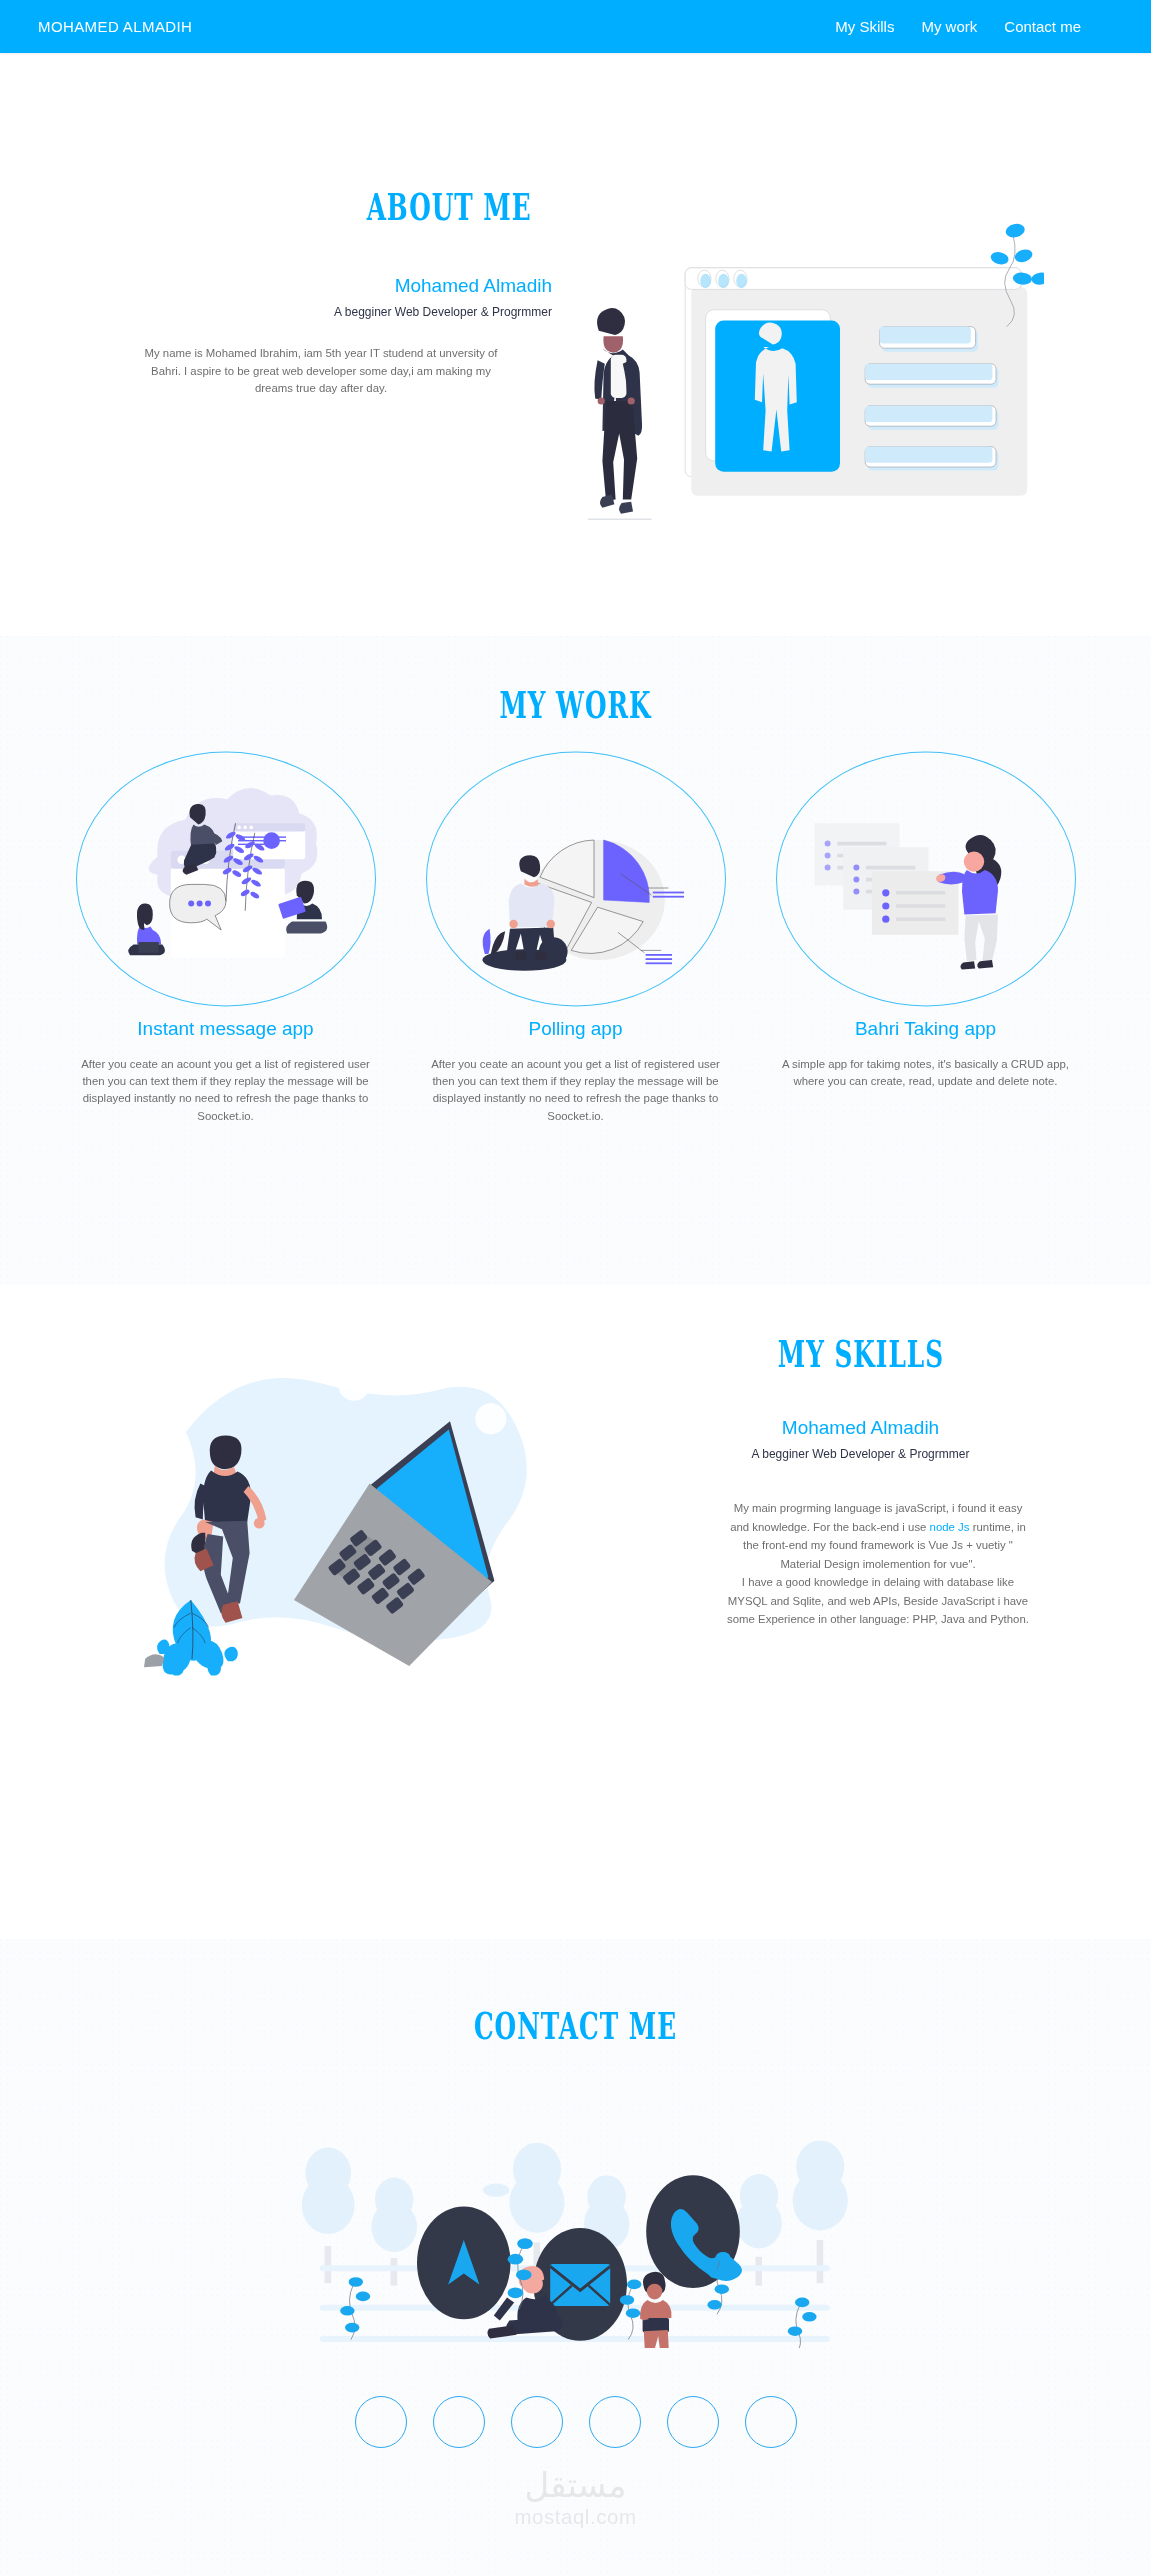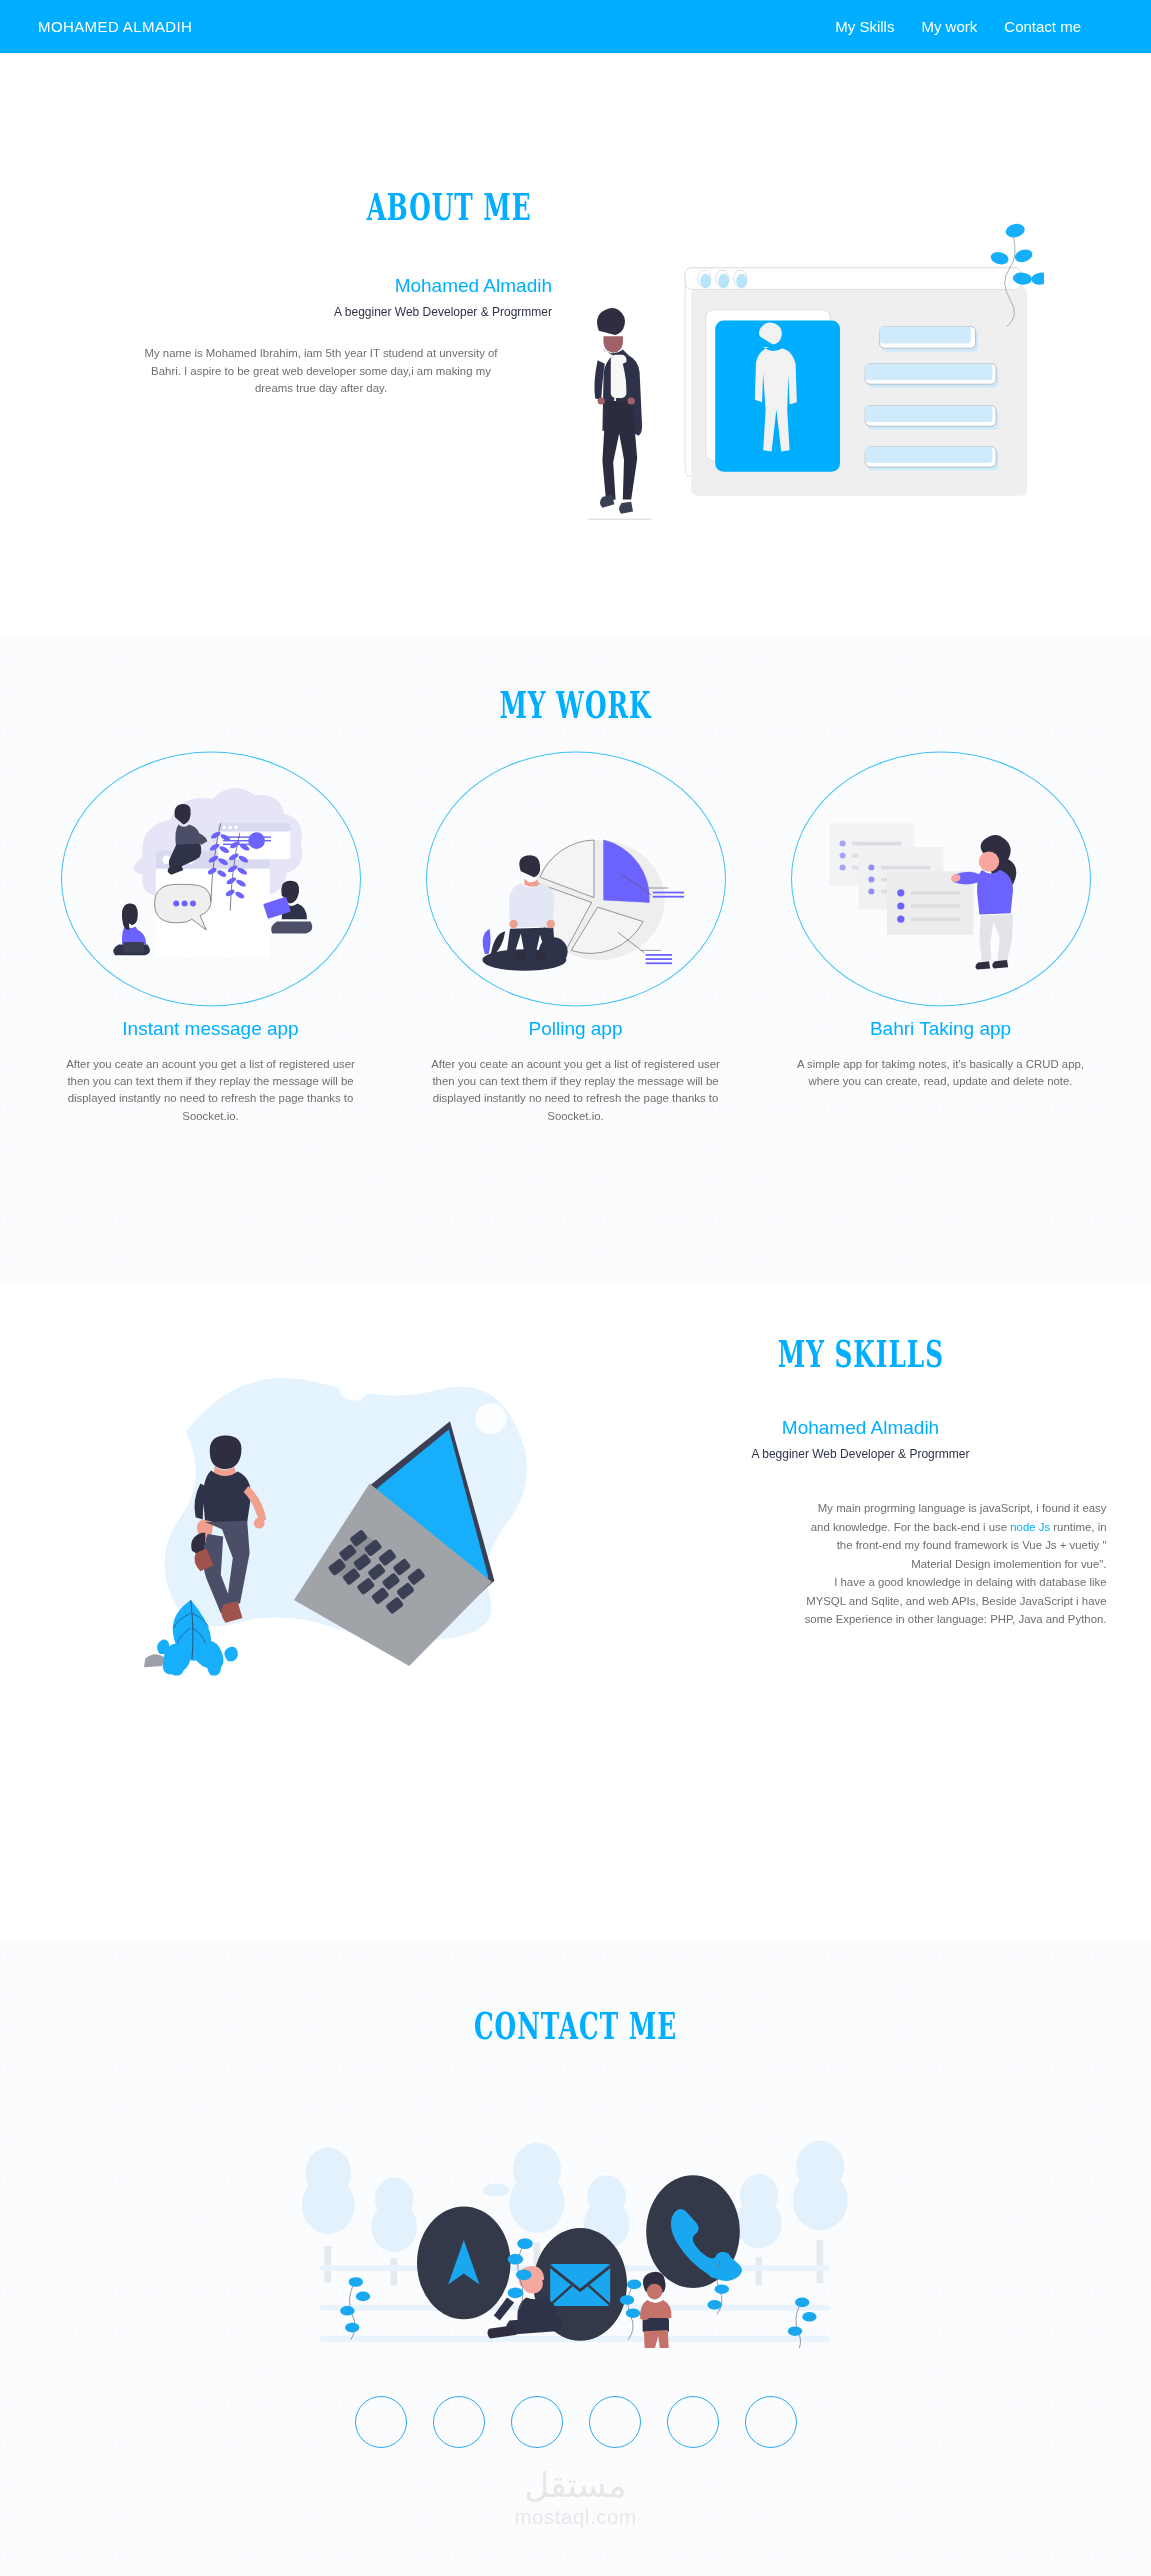--- a/index.html
+++ b/index.html
@@ -112,21 +112,21 @@
       radial-gradient(circle at 0.6px 0.6px, rgba(140,150,190,0.085) 0.6px, transparent 0.7px) 0 0/6.6px 6.6px,
       #fbfcfe;
     padding-top: 54px;
     padding-bottom: 48px;
     height: 649px;
   }
   .work > .sec-title { margin-bottom: 26px; }
   .cards {
     display: flex;
     justify-content: center;
-    gap: 23px;
+    gap: 8px;
     padding: 0 24px;
   }
   .card { width: 342px; display: flex; flex-direction: column; align-items: center; }
   .card-ill-wrap {
     width: 306px; height: 264px;
     position: relative;
     display: flex; align-items: center; justify-content: center;
   }
   .card-circle {
     position: absolute;
@@ -169,21 +169,21 @@
     flex-direction: column;
     align-items: center;
   }
   .skills-right .sec-title { margin-bottom: 47px; }
   .skills-copy {
     width: 492px;
     margin-top: 38px;
     font-size: 11.4px;
     line-height: 1.62;
     color: #6e6e6e;
-    text-align: right;
+    text-align: center;
     padding-left: 35px;
   }
   .hl { color: #00AEFF; }
 
   
   .contact {
     background:
       radial-gradient(circle at 0.6px 0.6px, rgba(140,150,190,0.085) 0.6px, transparent 0.7px) 0 0/6.6px 6.6px,
       #fbfcfe;
     padding-top: 72px;

